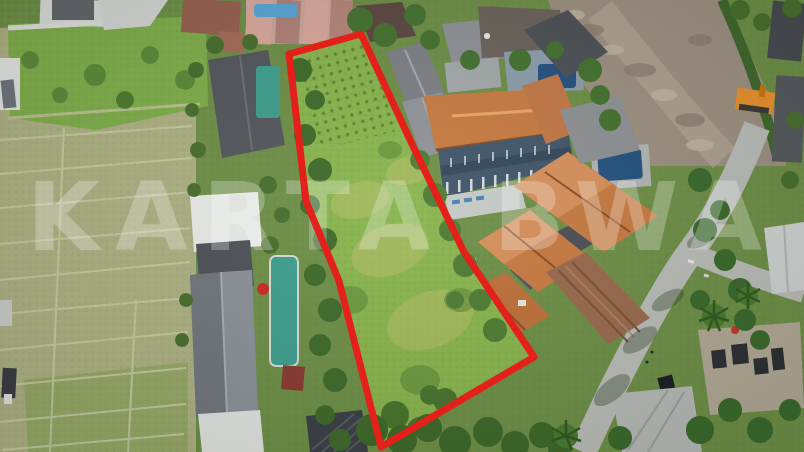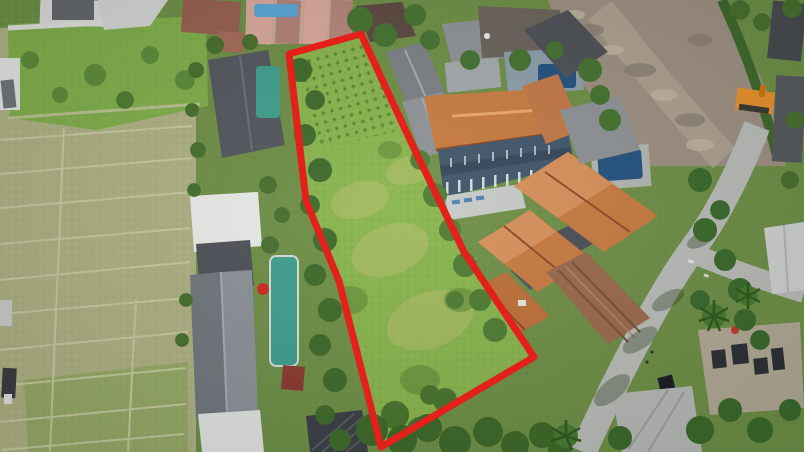--- a/index.html
+++ b/index.html
@@ -383,18 +383,19 @@
             <path d="M748,296 l12,-7 M748,296 l-12,-7 M748,296 l0,-13 M748,296 l12,6 M748,296 l-12,6 M748,296 l0,13"></path>
           </g>
       <g>
             <circle cx="566" cy="436" r="12" stroke="none"></circle>
             <path d="M566,436 l14,-8 M566,436 l-14,-8 M566,436 l0,-16 M566,436 l15,5 M566,436 l-15,5 M566,436 l6,14"></path>
           </g>
     </g>
   </g>
 </svg>
 
+<div class="watermark">KARTA BWA</div>
 
 <svg id="outline-overlay" width="804" height="452" viewBox="0 0 804 452">
   <polygon class="plot-line" points="289,54 361,34 411,142 464,252 534,357 381,447 339,281 306,201"></polygon>
 </svg>
 
 </div>
 
 </body></html>

